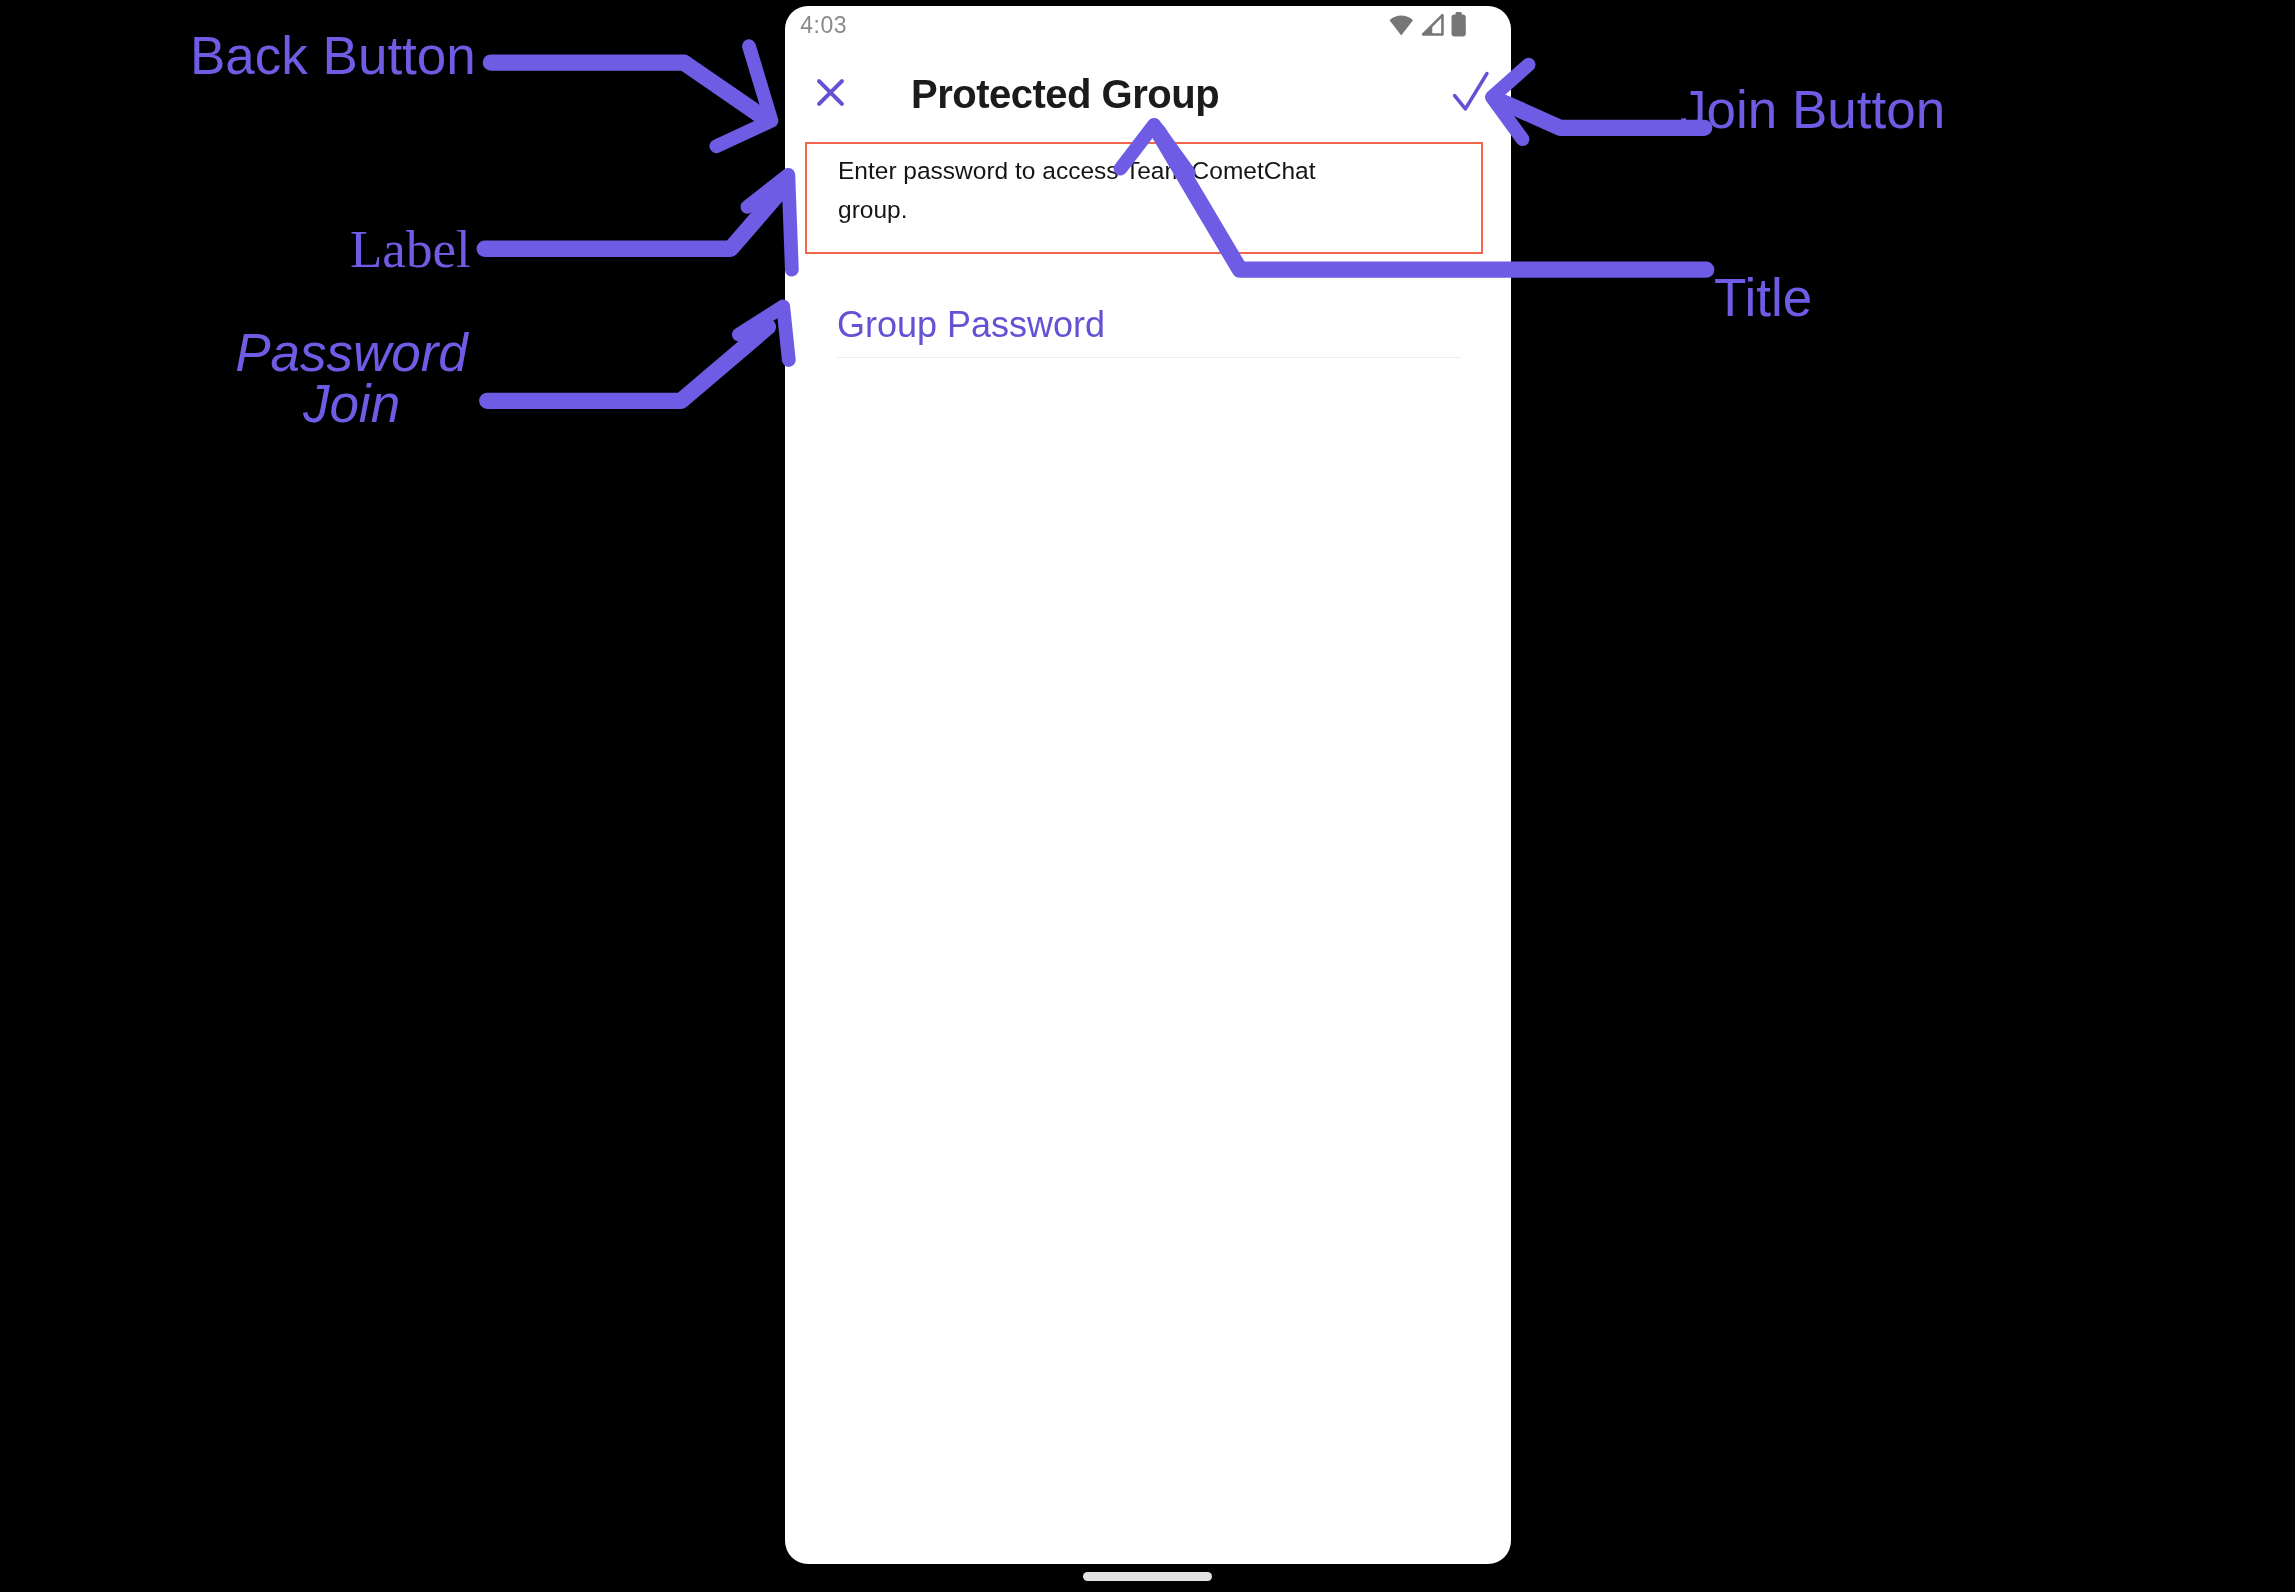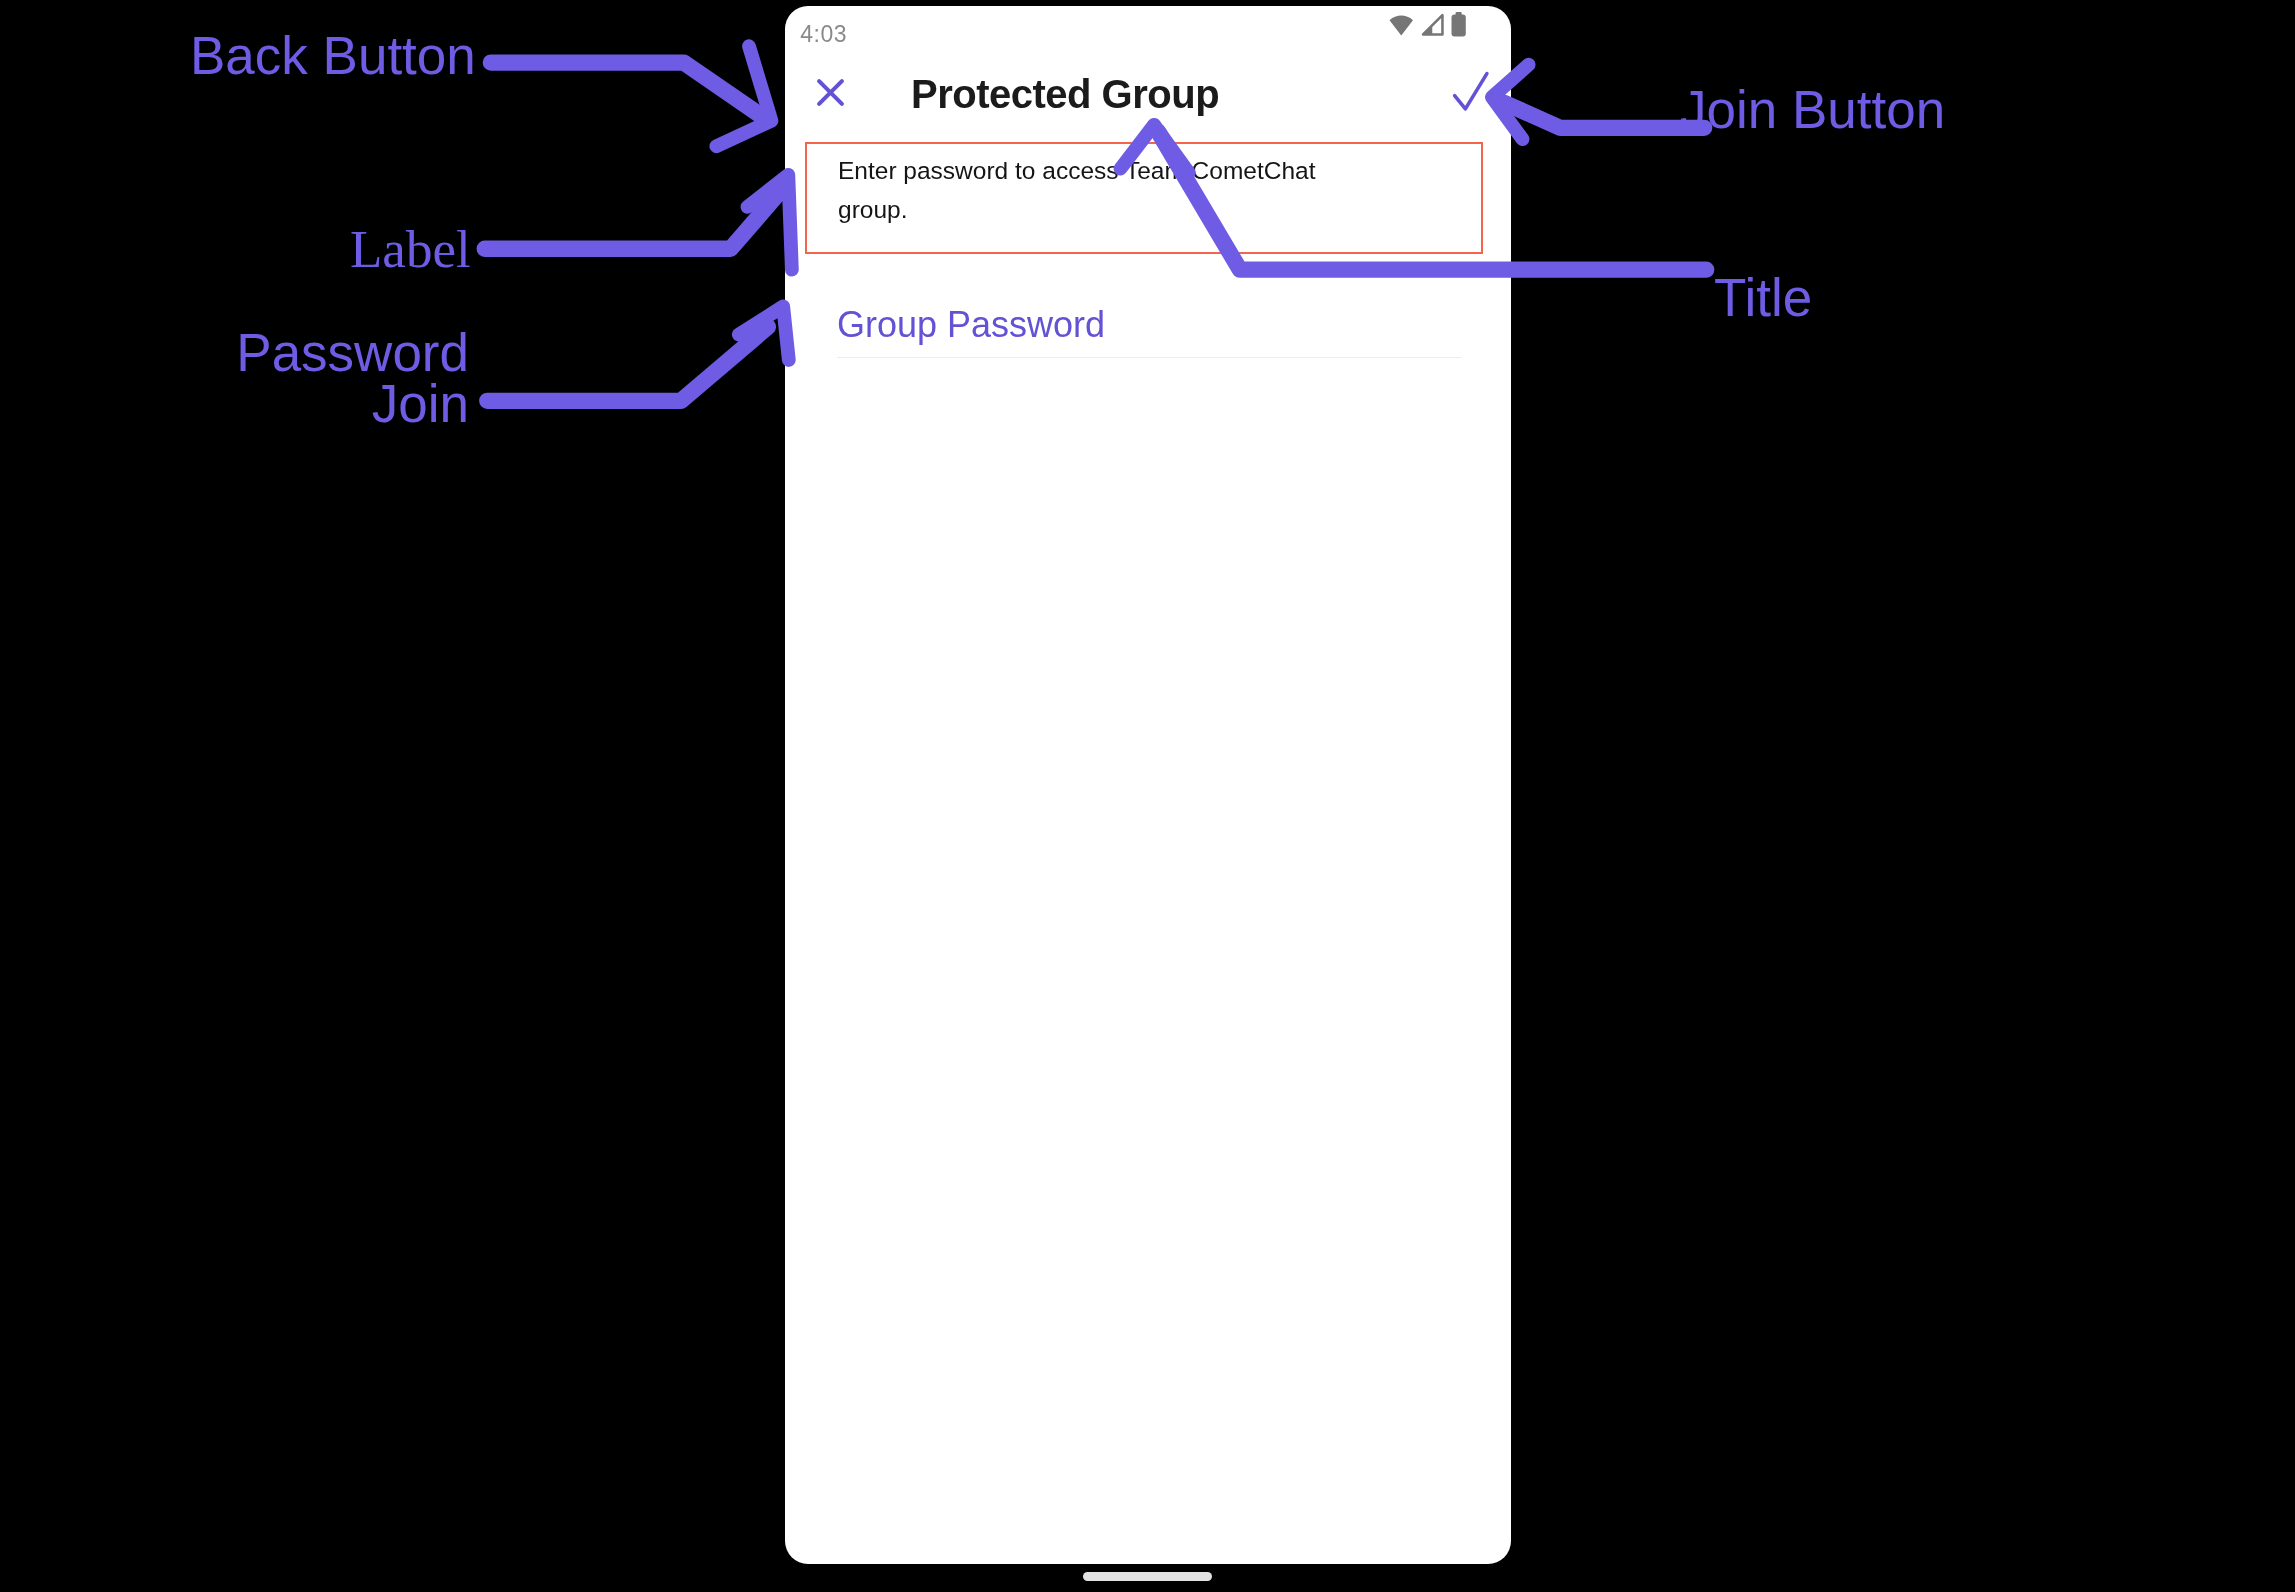--- a/index.html
+++ b/index.html
@@ -6,21 +6,21 @@
   body{
     position:relative;width:2295px;height:1593px;overflow:hidden;
     font-family:"Liberation Sans", sans-serif;
   }
   
   .phone{
     position:absolute;left:785px;top:5.6px;width:726px;height:1558px;
     background:#fff;border-radius:23px;
   }
   .status-time{
-    position:absolute;left:15.3px;top:6.1px;font-size:23px;color:#8a8a8a;letter-spacing:0.5px;margin-top:9px;
+    position:absolute;left:15.3px;top:6.1px;font-size:23px;color:#8a8a8a;letter-spacing:0.5px;
   }
   .status-icons{
     position:absolute;right:45px;top:7.1px;display:flex;align-items:center;gap:6.1px;height:25.5px;
   }
   .hdr-close{
     position:absolute;left:31px;top:72px;width:29px;height:29px;cursor:pointer;
   }
   .hdr-title{
     position:absolute;left:126px;top:66px;font-size:40px;font-weight:700;
     color:#1b1b1b;letter-spacing:-0.5px;white-space:nowrap;
@@ -48,21 +48,21 @@
     border-radius:4.6px;background:#e2e2e2;
   }
   
   .ann{
     position:absolute;color:#6e5ce4;font-size:53px;white-space:nowrap;
   }
   .ann-back{left:190px;top:24.5px;}
   .ann-join{left:1680px;top:79px;}
   .ann-label{left:350px;top:219px;font-family:Liberation Serif, serif;}
   .ann-title{left:1714px;top:244px;margin-top:23px;}
-  .ann-pwd{left:234px;top:327px;width:235px;text-align:right;line-height:51px;white-space:normal;}
+  .ann-pwd{left:234px;top:327px;width:235px;text-align:center;line-height:51px;white-space:normal;font-style:italic;}
   .arrows{position:absolute;left:0;top:0;width:2295px;height:1593px;pointer-events:none;}
   .arrows path{fill:none;stroke:#6e5ce4;stroke-linecap:round;stroke-linejoin:round;}
   .arrows .shaft{stroke-width:32px;}
   .arrows .head{stroke-width:27px;}
 </style>
 </head>
 <body>
 
 <div class="phone">
 

